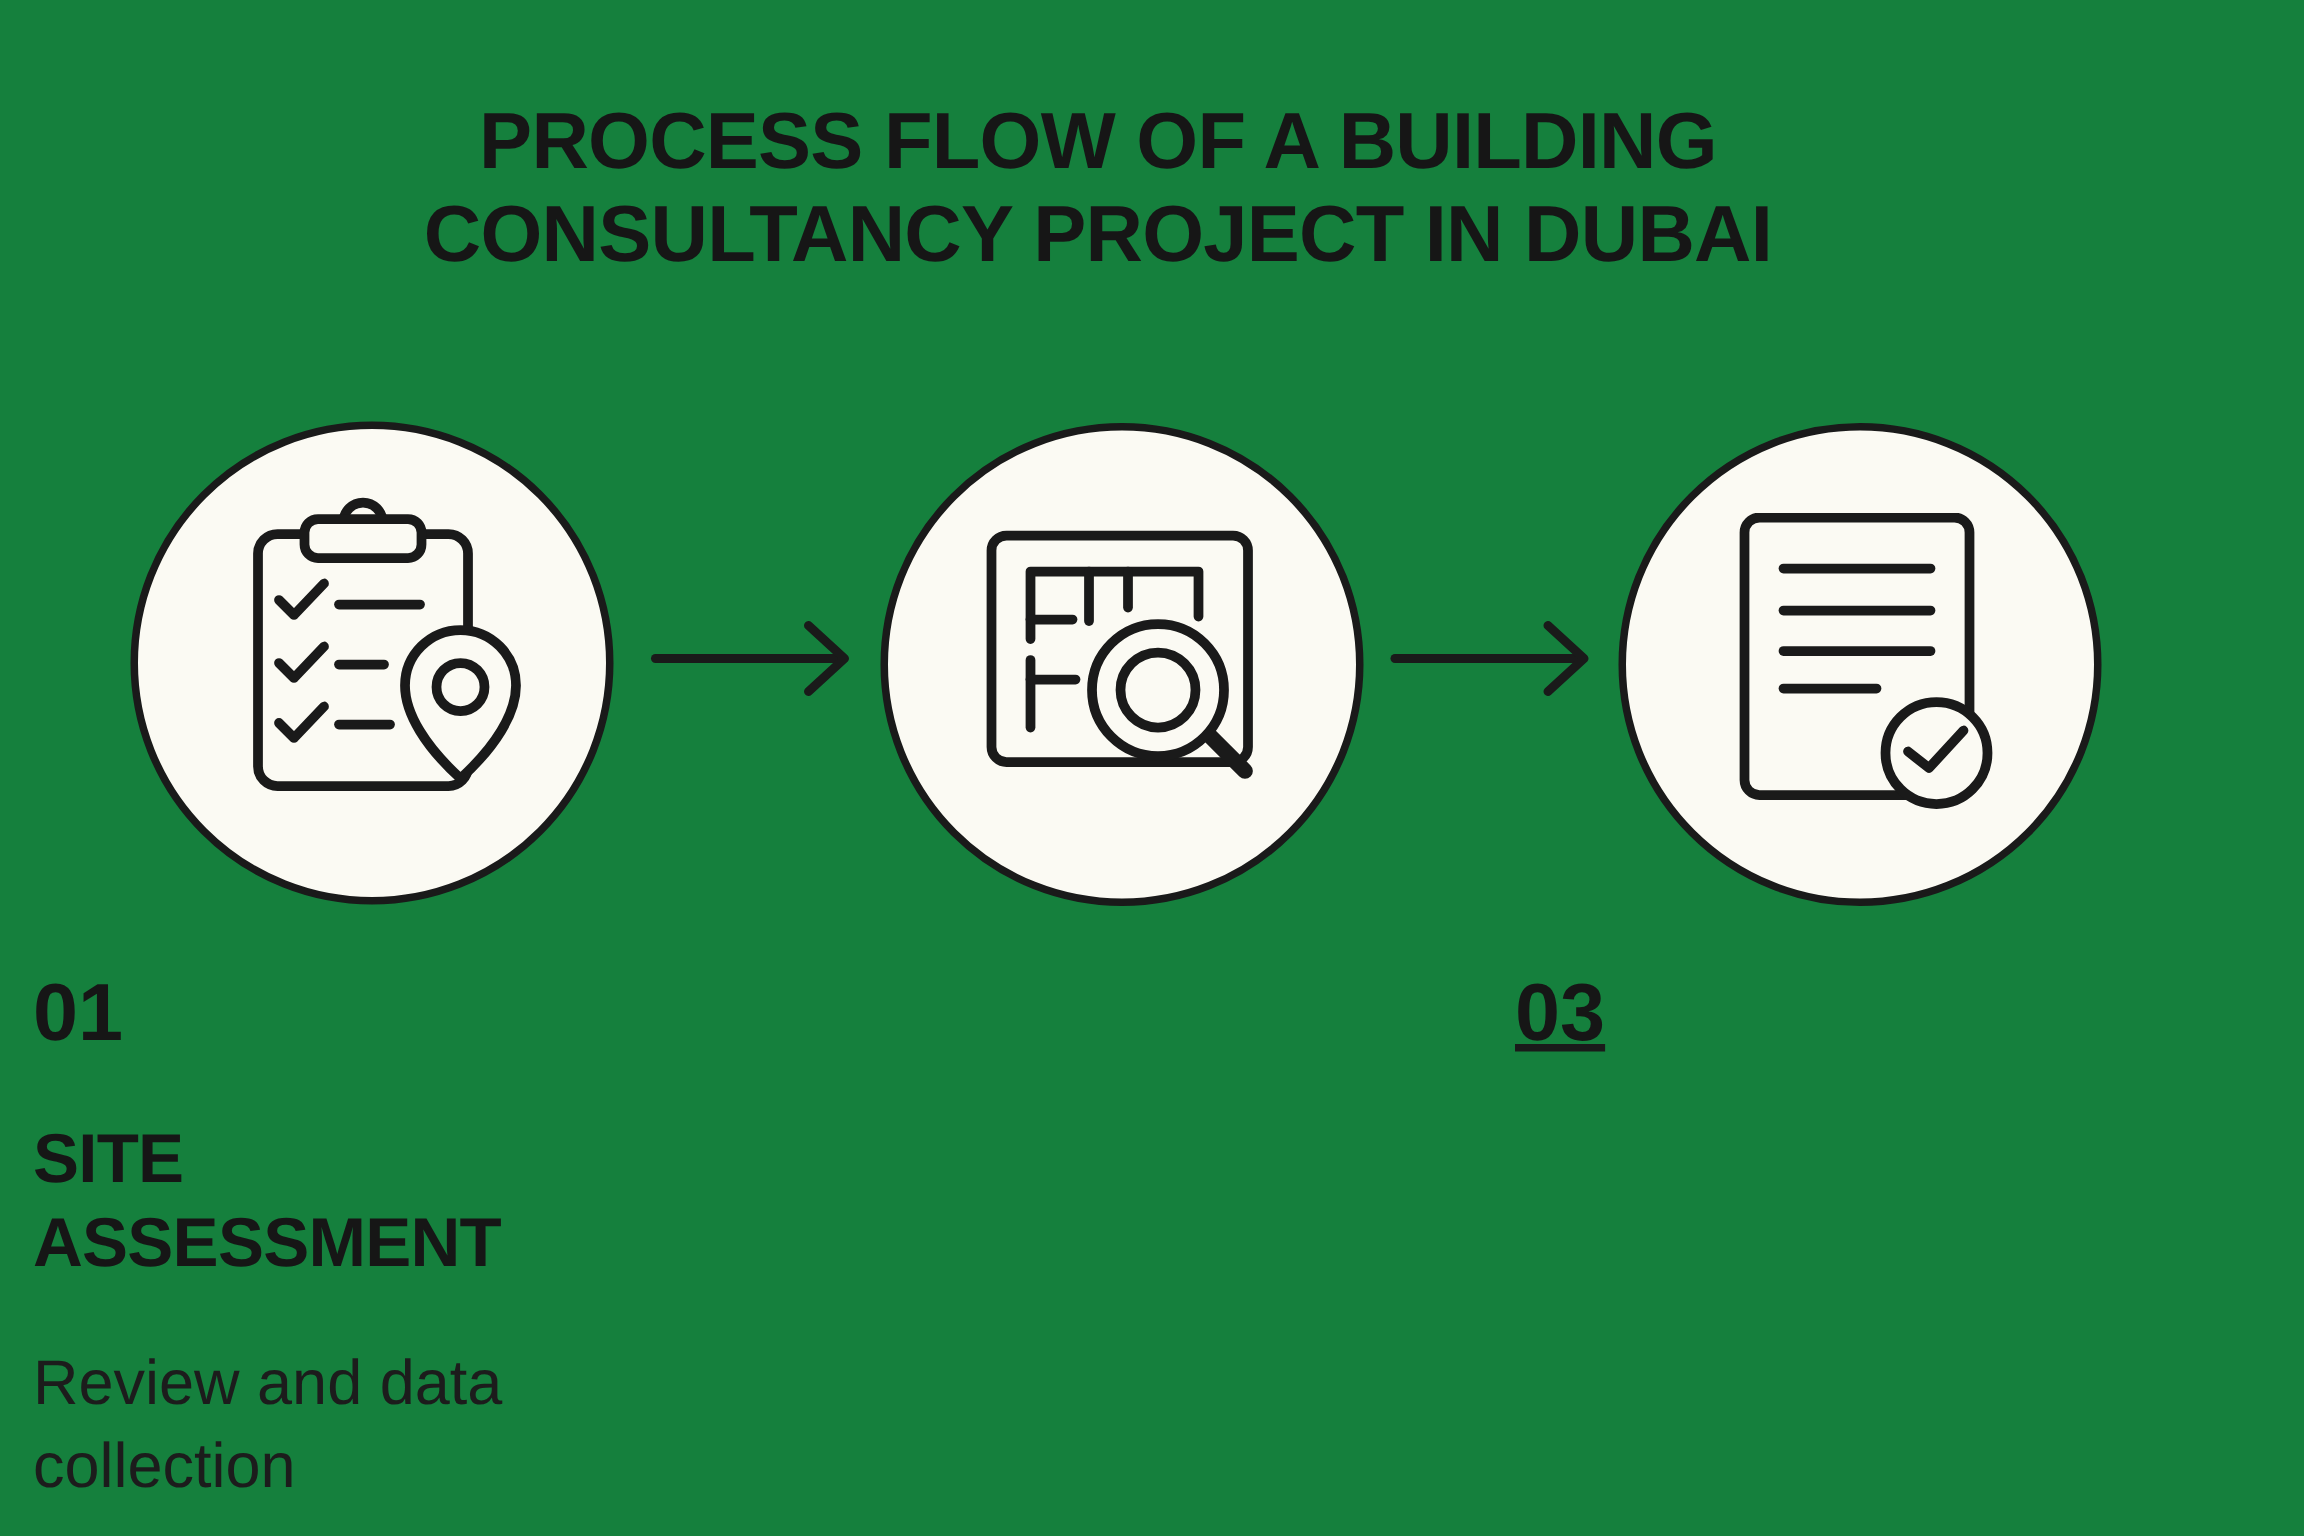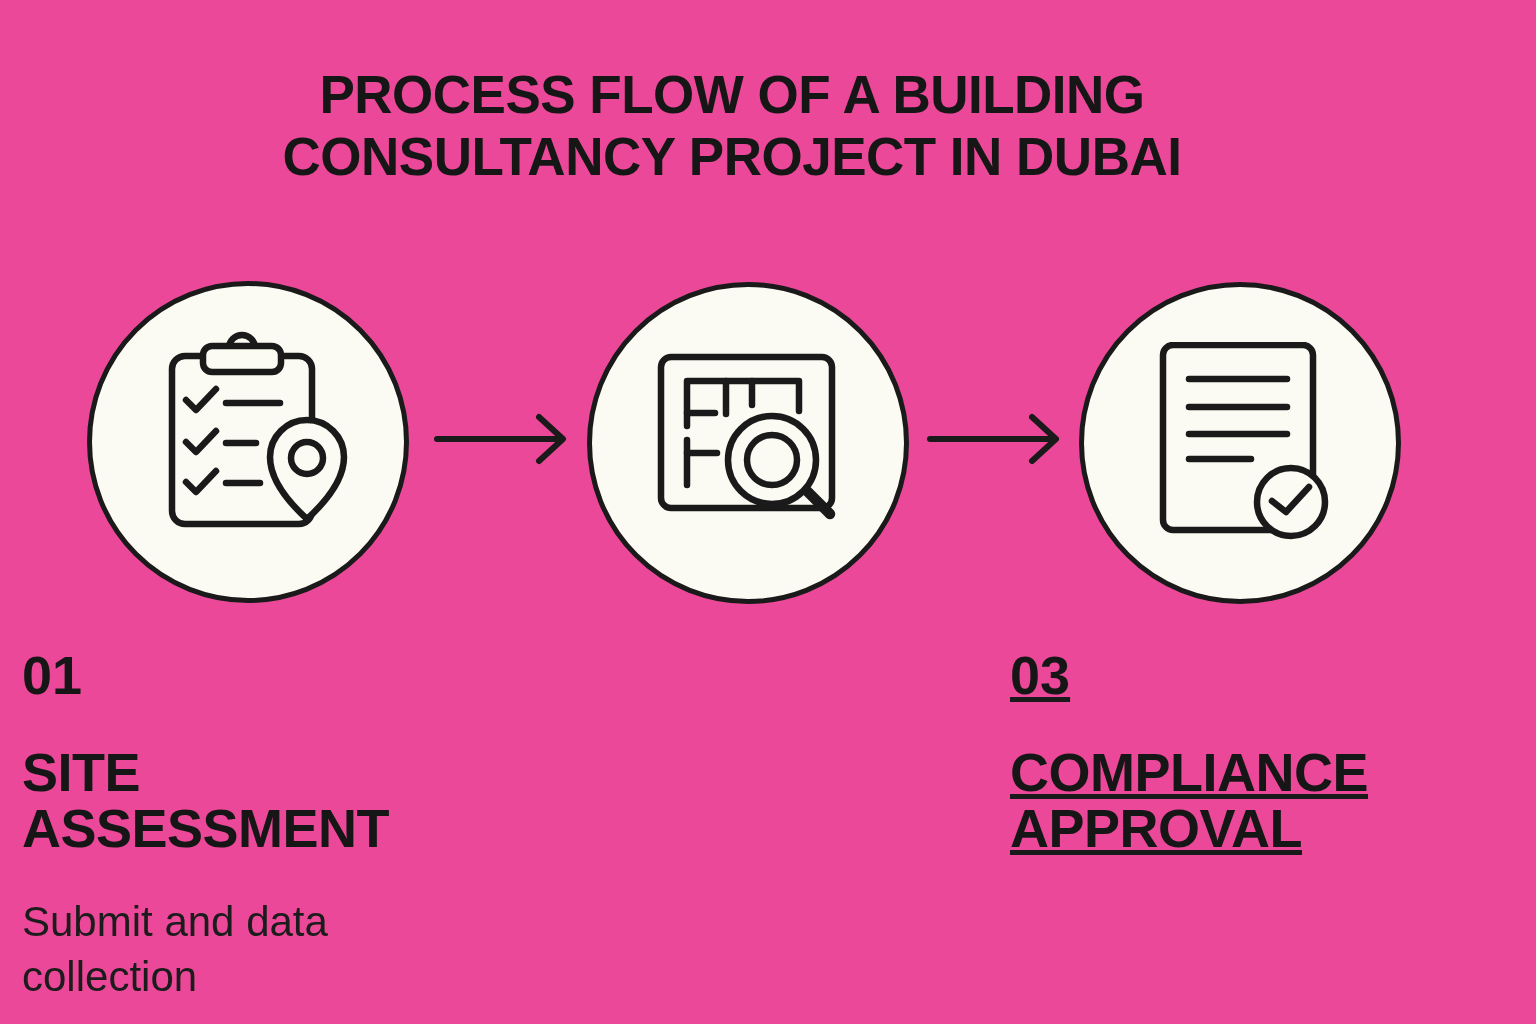--- a/index.html
+++ b/index.html
@@ -3,21 +3,21 @@
 <meta charset="utf-8">
 <style>
   html, body { margin: 0; padding: 0; }
   body {
     width: 1536px; height: 1024px;
     font-family: "Liberation Sans", sans-serif;
     background: #FBFAF3;
   }
   .canvas {
     position: relative; width: 1536px; height: 1024px;
-    background: #ec4899; color: #1A1A1A; overflow: hidden;
+    background: #15803d; color: #1A1A1A; overflow: hidden;
   }
   .title {
     position: absolute; top: 64px; left: 0; width: 1464px; margin: 0;
     text-align: center; font-size: 53px; line-height: 62px; font-weight: 700;
     letter-spacing: -0.5px; white-space: pre-line; color: #161616;
   }
   .circle {
     position: absolute; width: 322px; height: 322px; box-sizing: border-box;
     border: 5px solid #1A1A1A; border-radius: 50%;
     display: flex; align-items: center; justify-content: center;
@@ -39,21 +39,21 @@
   .arr { fill: none; stroke: #1A1A1A; stroke-width: 6;
          stroke-linecap: round; stroke-linejoin: round; }
   .step-text {
     position: absolute; top: 628px; width: 460px; text-align: left;
     white-space: pre-line;
   }
   .s1 { left: 22px; }
   .s2 { left: 512px; }
   .s3 { left: 1010px; text-decoration: underline; }
   .num  { font-size: 54px; font-weight: 700; line-height: 58px; color: #161616; }
-  .name { margin-top: 22px; font-size: 54px; font-weight: 700; line-height: 56px;
+  .name { margin-top: 22px; font-size: 46px; font-weight: 700; line-height: 56px;
           letter-spacing: -0.5px; color: #161616; }
   .desc { margin-top: 20px; font-size: 42px; font-weight: 400; line-height: 55px;
           color: #1C1C1C; }
 </style>
 </head>
 <body>
 
 <div class="canvas">
 
   <h1 class="title">PROCESS FLOW OF A BUILDING
@@ -109,24 +109,22 @@
       <line class="ic" x1="30" y1="117" x2="92" y2="117"></line>
       <circle class="ic bgfill" cx="132" cy="160" r="34"></circle>
       <polyline class="ic" points="113,159 127,170 150,145"></polyline>
     </svg>
   </div>
 
   <div class="step-text s1">
     <div class="num">01</div>
     <div class="name">SITE
 ASSESSMENT</div>
-    <div class="desc">Submit and data
+    <div class="desc">Review and data
 collection</div>
   </div>
 
 
   <div class="step-text s3">
     <div class="num">03</div>
-    <div class="name">COMPLIANCE
-APPROVAL</div>
   </div>
 
 </div>
 
 </body></html>

